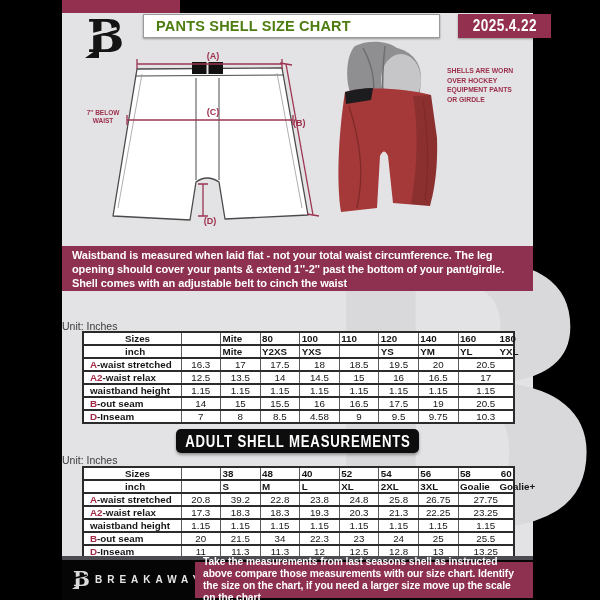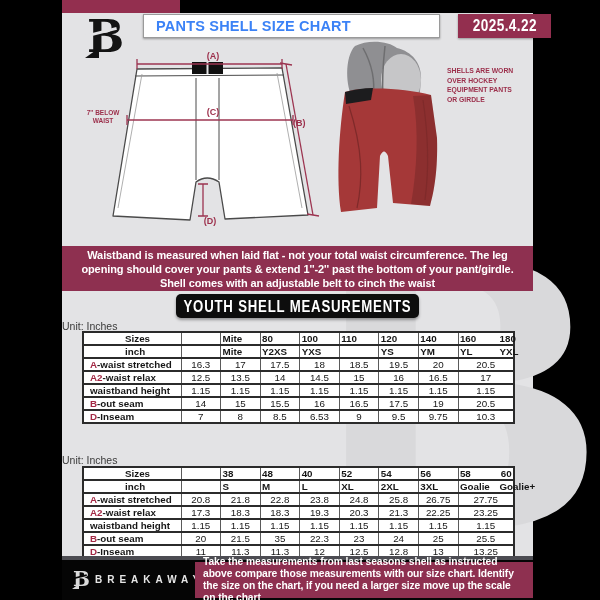--- a/index.html
+++ b/index.html
@@ -8,34 +8,34 @@
   .page{position:absolute;left:62px;top:0;width:471px;height:600px;background:#e3e3e5;}
 
   .strip-maroon{position:absolute;left:0;top:0;width:118px;height:13px;background:#932f4f;}
   .strip-black{position:absolute;left:118px;top:0;width:353px;height:13px;background:#000;}
 
   .logo-top{position:absolute;left:20px;top:12px;width:42px;height:48px;}
 
   .title-box{position:absolute;left:81px;top:14px;width:297px;height:24px;background:#fff;
              border:1px solid #9a9a9a;box-sizing:border-box;display:flex;align-items:center;
              box-shadow:0 1px 2px rgba(0,0,0,.35);}
-  .title-box span{padding-left:12px;font-size:14.5px;font-weight:bold;color:#3b82f6;letter-spacing:.2px;}
+  .title-box span{padding-left:12px;font-size:14.5px;font-weight:bold;color:#4d7c0f;letter-spacing:.2px;}
   .date-box{position:absolute;left:396px;top:14px;width:93px;height:24px;background:#932f4f;
             display:flex;align-items:center;justify-content:center;box-shadow:0 1px 2px rgba(0,0,0,.35);}
   .date-box span{color:#fff;font-weight:bold;font-size:16px;transform:scaleX(.85);letter-spacing:.5px;}
 
   .dim-label{position:absolute;color:#9c2f4b;font-weight:bold;font-size:9px;z-index:3;}
   .waist-note{position:absolute;left:22px;top:109px;width:38px;text-align:center;
               color:#9c2f4b;font-weight:bold;font-size:6.5px;line-height:8px;z-index:3;}
   .shell-caption{position:absolute;left:385px;top:66px;width:70px;color:#9c2f4b;
                  font-weight:bold;font-size:6.8px;line-height:9.5px;z-index:3;}
 
   .info-banner{position:absolute;left:0;top:246px;width:471px;height:45px;background:#8e3050;
                display:flex;align-items:center;justify-content:center;z-index:2;}
-  .info-banner span{color:#fff;font-weight:bold;font-size:11px;line-height:14px;text-align:center;
+  .info-banner span{color:#fff;font-weight:bold;font-size:11px;line-height:14px;text-align:left;
                     padding:0 10px;letter-spacing:-.1px;}
 
   .black-banner{position:absolute;left:114px;width:243px;height:24px;background:#0d0d0d;border-radius:5px;
                 display:flex;align-items:center;justify-content:center;z-index:2;
                 box-shadow:0 2px 3px rgba(0,0,0,.35);}
   .black-banner span{color:#fff;font-weight:bold;font-size:16.5px;letter-spacing:1px;transform:scaleX(.8);
                      white-space:nowrap;}
   .unit{position:absolute;left:0;width:471px;text-align:left;font-size:10.5px;color:#3a3a3a;z-index:2;}
 
   table.size{position:absolute;left:20px;width:433px;border-collapse:collapse;table-layout:fixed;
@@ -119,23 +119,20 @@
       <path d="M98,55 L104,98 C105,130 101,152 97,166 L78,164 C84,130 86,90 80,56 Z" fill="#000000" opacity="0.15"></path>
       <path d="M12,52 C20,50 30,48 40,48 L38,60 L13,64 Z" fill="#1c1c1e"></path>
       <path d="M16,66 C30,110 30,140 24,168 M90,60 C96,100 96,130 92,160" stroke="#7f2a2a" stroke-width="1.2" fill="none"></path>
     </svg>
     <span class="shell-caption">SHELLS ARE WORN OVER HOCKEY EQUIPMENT PANTS OR GIRDLE</span>
 
     <div class="info-banner">
       <span>Waistband is measured when laid flat - not your total waist circumference. The leg opening should cover your pants &amp; extend 1''-2'' past the bottom of your pant/girdle. Shell comes with an adjustable belt to cinch the waist</span>
     </div>
 
-    <div class="black-banner" style="top:294px;">
-      <span>YOUTH SHELL MEASUREMENTS</span>
-    </div>
     <div class="unit" style="top:320px;">Unit: Inches</div>
     <table class="size" style="top:331px;">
       <colgroup>
           <col style="width:98px">
           <col>
           <col>
           <col>
           <col>
           <col>
           <col>
@@ -207,29 +204,32 @@
             <td>16.5</td>
             <td>17.5</td>
             <td>19</td>
             <td>20.5</td>
           </tr>
           <tr>
             <td class="lbl"><span class="pfx">D</span>-Inseam</td>
             <td>7</td>
             <td>8</td>
             <td>8.5</td>
-            <td>6.53</td>
+            <td>4.58</td>
             <td>9</td>
             <td>9.5</td>
             <td>9.75</td>
             <td>10.3</td>
           </tr>
         </tbody>
       </table>
 
+    <div class="black-banner" style="top:429px;">
+      <span>ADULT SHELL MEASUREMENTS</span>
+    </div>
     <div class="unit" style="top:454px;">Unit: Inches</div>
     <table class="size" style="top:466px;">
       <colgroup>
           <col style="width:98px">
           <col>
           <col>
           <col>
           <col>
           <col>
           <col>
@@ -255,21 +255,21 @@
             <td>L</td>
             <td>XL</td>
             <td>2XL</td>
             <td>3XL</td>
             <td>Goalie</td>
             <td>Goalie+</td>
           </tr>
           <tr>
             <td class="lbl"><span class="pfx">A</span>-waist stretched</td>
             <td>20.8</td>
-            <td>21.8</td>
+            <td>39.2</td>
             <td>22.8</td>
             <td>23.8</td>
             <td>24.8</td>
             <td>25.8</td>
             <td>26.75</td>
             <td>27.75</td>
           </tr>
           <tr>
             <td class="lbl"><span class="pfx">A2</span>-waist relax</td>
             <td>17.3</td>
@@ -289,21 +289,21 @@
             <td>1.15</td>
             <td>1.15</td>
             <td>1.15</td>
             <td>1.15</td>
             <td>1.15</td>
           </tr>
           <tr>
             <td class="lbl"><span class="pfx">B</span>-out seam</td>
             <td>20</td>
             <td>21.5</td>
-            <td>35</td>
+            <td>34</td>
             <td>22.3</td>
             <td>23</td>
             <td>24</td>
             <td>25</td>
             <td>25.5</td>
           </tr>
           <tr>
             <td class="lbl"><span class="pfx">D</span>-Inseam</td>
             <td>11</td>
             <td>11.3</td>

